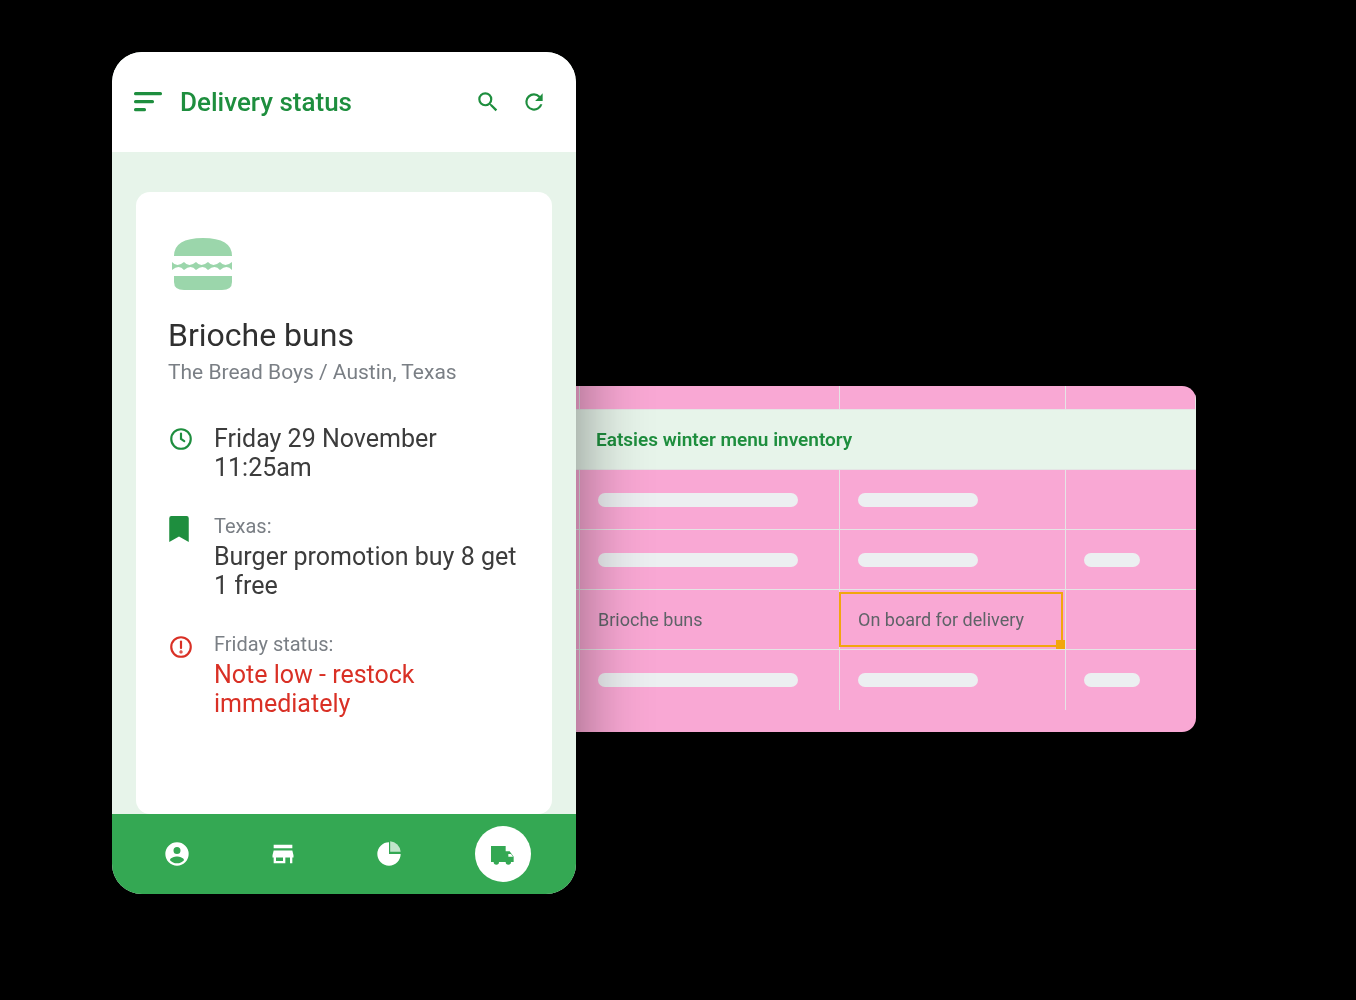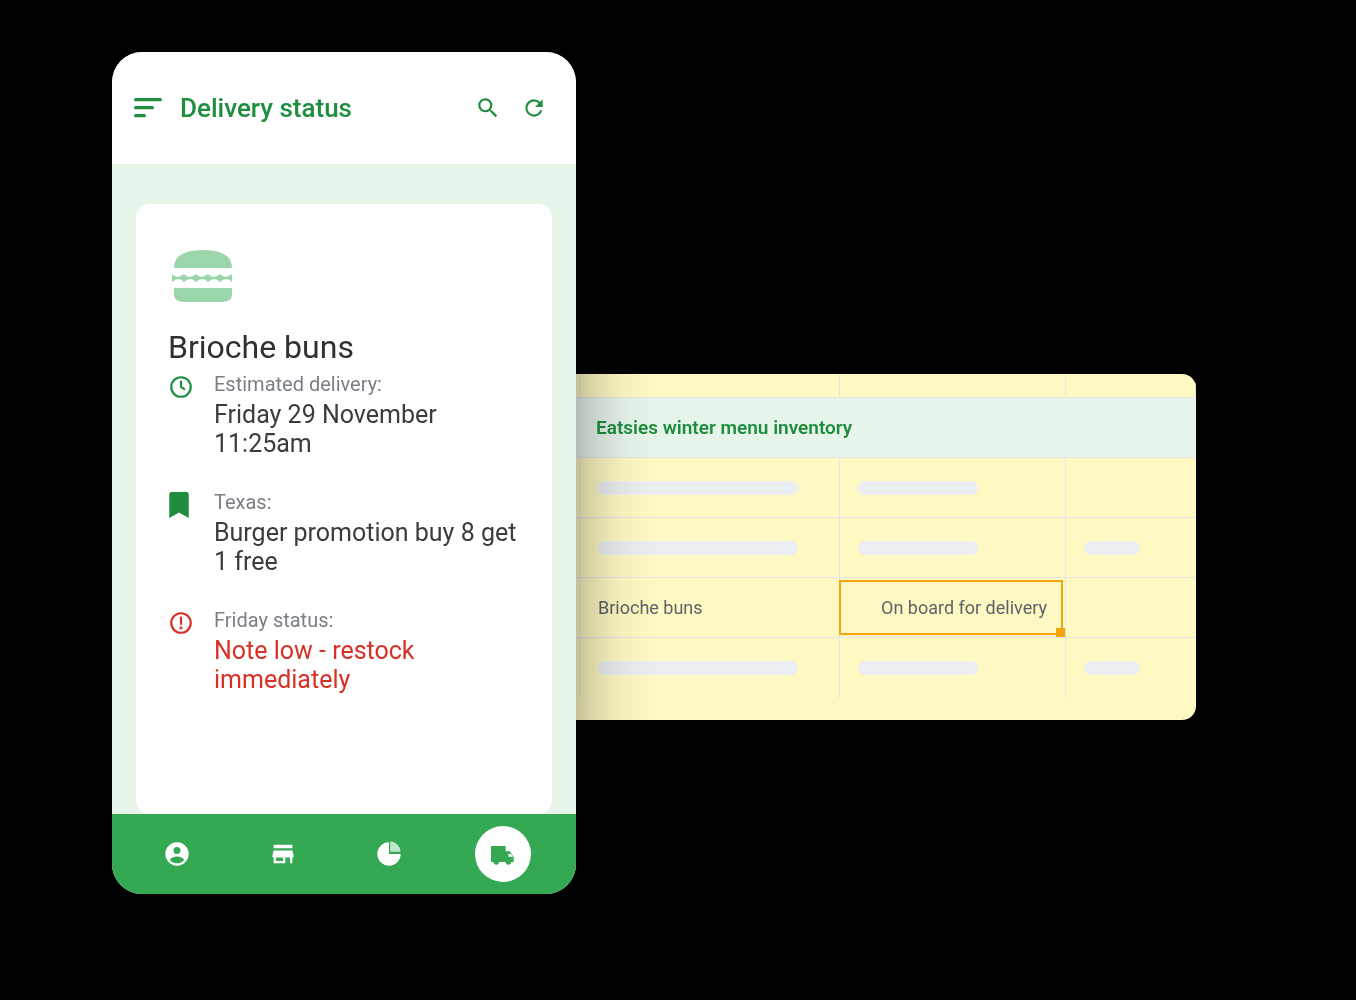--- a/index.html
+++ b/index.html
@@ -10,24 +10,24 @@
     font-family: -apple-system, BlinkMacSystemFont, "Segoe UI", Roboto, Helvetica, Arial, sans-serif;
     background: #000;
     position: relative;
     overflow: hidden;
   }
 
   
   .sheet {
     position: absolute;
     left: 464px;
-    top: 374px;
+    top: 386px;
     width: 732px;
     height: 346px;
-    background: #fef9c3;
+    background: #f9a8d4;
     border-radius: 14px;
     box-shadow: 0 20px 60px rgba(0,0,0,0.35);
     overflow: hidden;
   }
   .sheet-row { display: flex; height: 60px; border-bottom: 1px solid #e5e5e5; align-items: center; }
   .sheet-head { height: 24px; border-bottom: 1px solid #e5e5e5; display:flex; }
   .sheet-head .hc { border-right: 1px solid #e5e5e5; height:100%; }
   .hc.a { width: 116px; }
   .hc.b { flex: 1; }
   .hc.c { width: 226px; }
@@ -46,21 +46,20 @@
   .cell.b { flex: 1; padding: 0 18px; }
   .cell.c { width: 226px; padding: 0 18px; }
   .cell.d { width: 130px; padding: 0 18px; }
   .ph { background:#eceff1; border-radius: 999px; height:14px; }
   .ph.long { width: 200px; }
   .ph.med  { width: 120px; }
   .ph.sm   { width: 56px; }
   .sheet-row.data .cell.b, .sheet-row.data .cell.c { font-size:18px; color:#5f6368; }
   .sheet-row.selected .cell.c {
     position: relative;
-    justify-content: flex-end;
   }
   .sel-box {
     position:absolute;
     inset: 2px 2px 2px -1px;
     border: 2px solid #f2a60d;
     pointer-events: none;
   }
   .sel-handle {
     position: absolute;
     right: -4px; bottom: -4px;
@@ -77,21 +76,21 @@
     height: 842px;
     background: #e7f4ea;
     border-radius: 30px;
     box-shadow: 0 24px 72px rgba(0,0,0,0.45);
     display: flex;
     flex-direction: column;
     overflow: hidden;
   }
   .topbar {
     background: #fff;
-    height: 112px;
+    height: 100px;
     display:flex;
     align-items: center;
     padding: 0 28px 0 22px;
     gap: 18px;
     border-top-left-radius: 30px;
     border-top-right-radius: 30px;
   }
   .topbar-title { color:#1e8e3e; font-size:26px; font-weight:500; flex:1; }
   .icon-btn { width:28px; height:28px; display:flex; align-items:center; justify-content:center; cursor:pointer; }
   .icon-btn svg { display:block; }
@@ -213,32 +212,32 @@
 
   <div class="card">
     <div class="burger">
       <svg width="70" height="56" viewBox="0 0 70 56">
         <path fill="#9bd6ab" d="M6 20 Q6 2 35 2 Q64 2 64 20 Z"></path>
         <path fill="#9bd6ab" d="M4 26 q5 6 12 0 q5 6 12 0 q5 6 12 0 q5 6 12 0 q5 6 12 0 l0 8 q-5 -6 -12 0 q-5 -6 -12 0 q-5 -6 -12 0 q-5 -6 -12 0 q-5 -6 -12 0 Z"></path>
         <path fill="#9bd6ab" d="M6 40 h58 v6 q0 8 -10 8 h-38 q-10 0 -10 -8 Z"></path>
       </svg>
     </div>
     <div class="item-title">Brioche buns</div>
+    <div class="item-sub">The Bread Boys / Austin, Texas</div>
 
     <div class="meta">
       <div class="meta-icon">
         <svg width="26" height="26" viewBox="0 0 24 24">
             <g fill="none" stroke="#1e8e3e" stroke-width="2">
               <circle cx="12" cy="12" r="9"></circle>
               <path d="M12 7v5l3 2" stroke-linecap="round"></path>
             </g>
           </svg>
       </div>
       <div>
-        <div class="meta-label">Estimated delivery:</div>
         <div class="meta-value">Friday 29 November 11:25am</div>
       </div>
     </div>
 
     <div class="meta">
       <div class="meta-icon">
         <svg width="22" height="26" viewBox="0 0 18 24">
             <path fill="#1e8e3e" d="M2 0h14a2 2 0 0 1 2 2v22l-9-5-9 5V2a2 2 0 0 1 2-2z"></path>
           </svg>
       </div>

